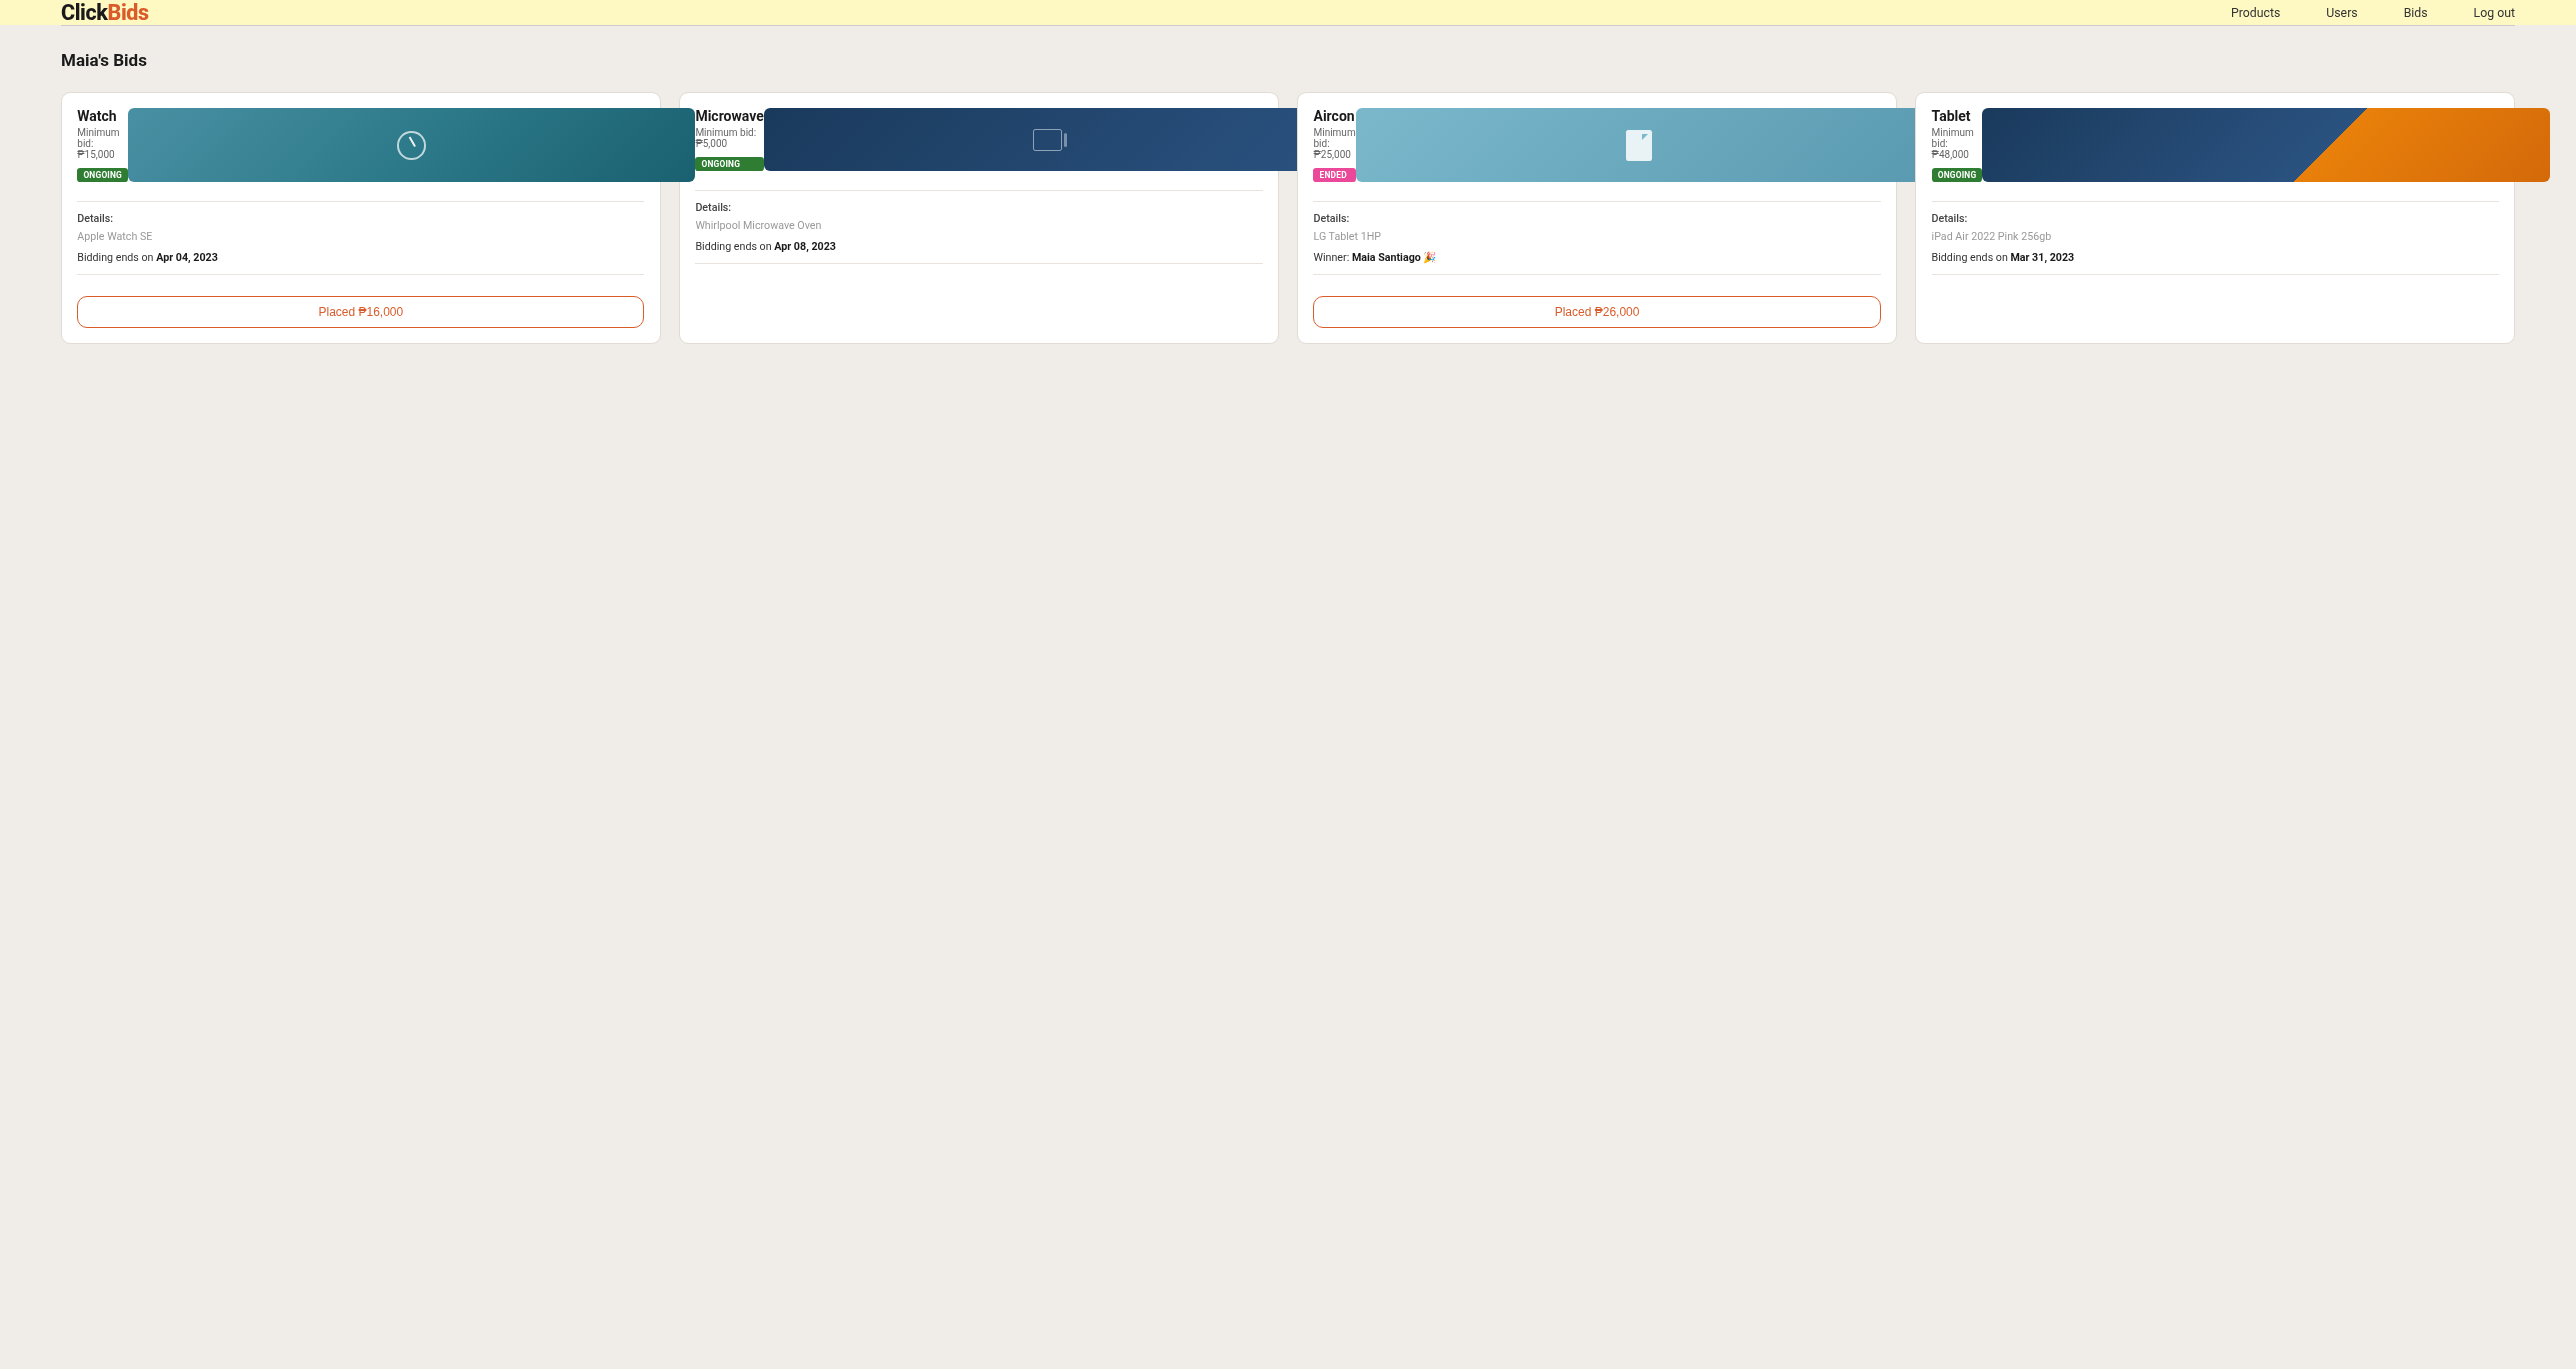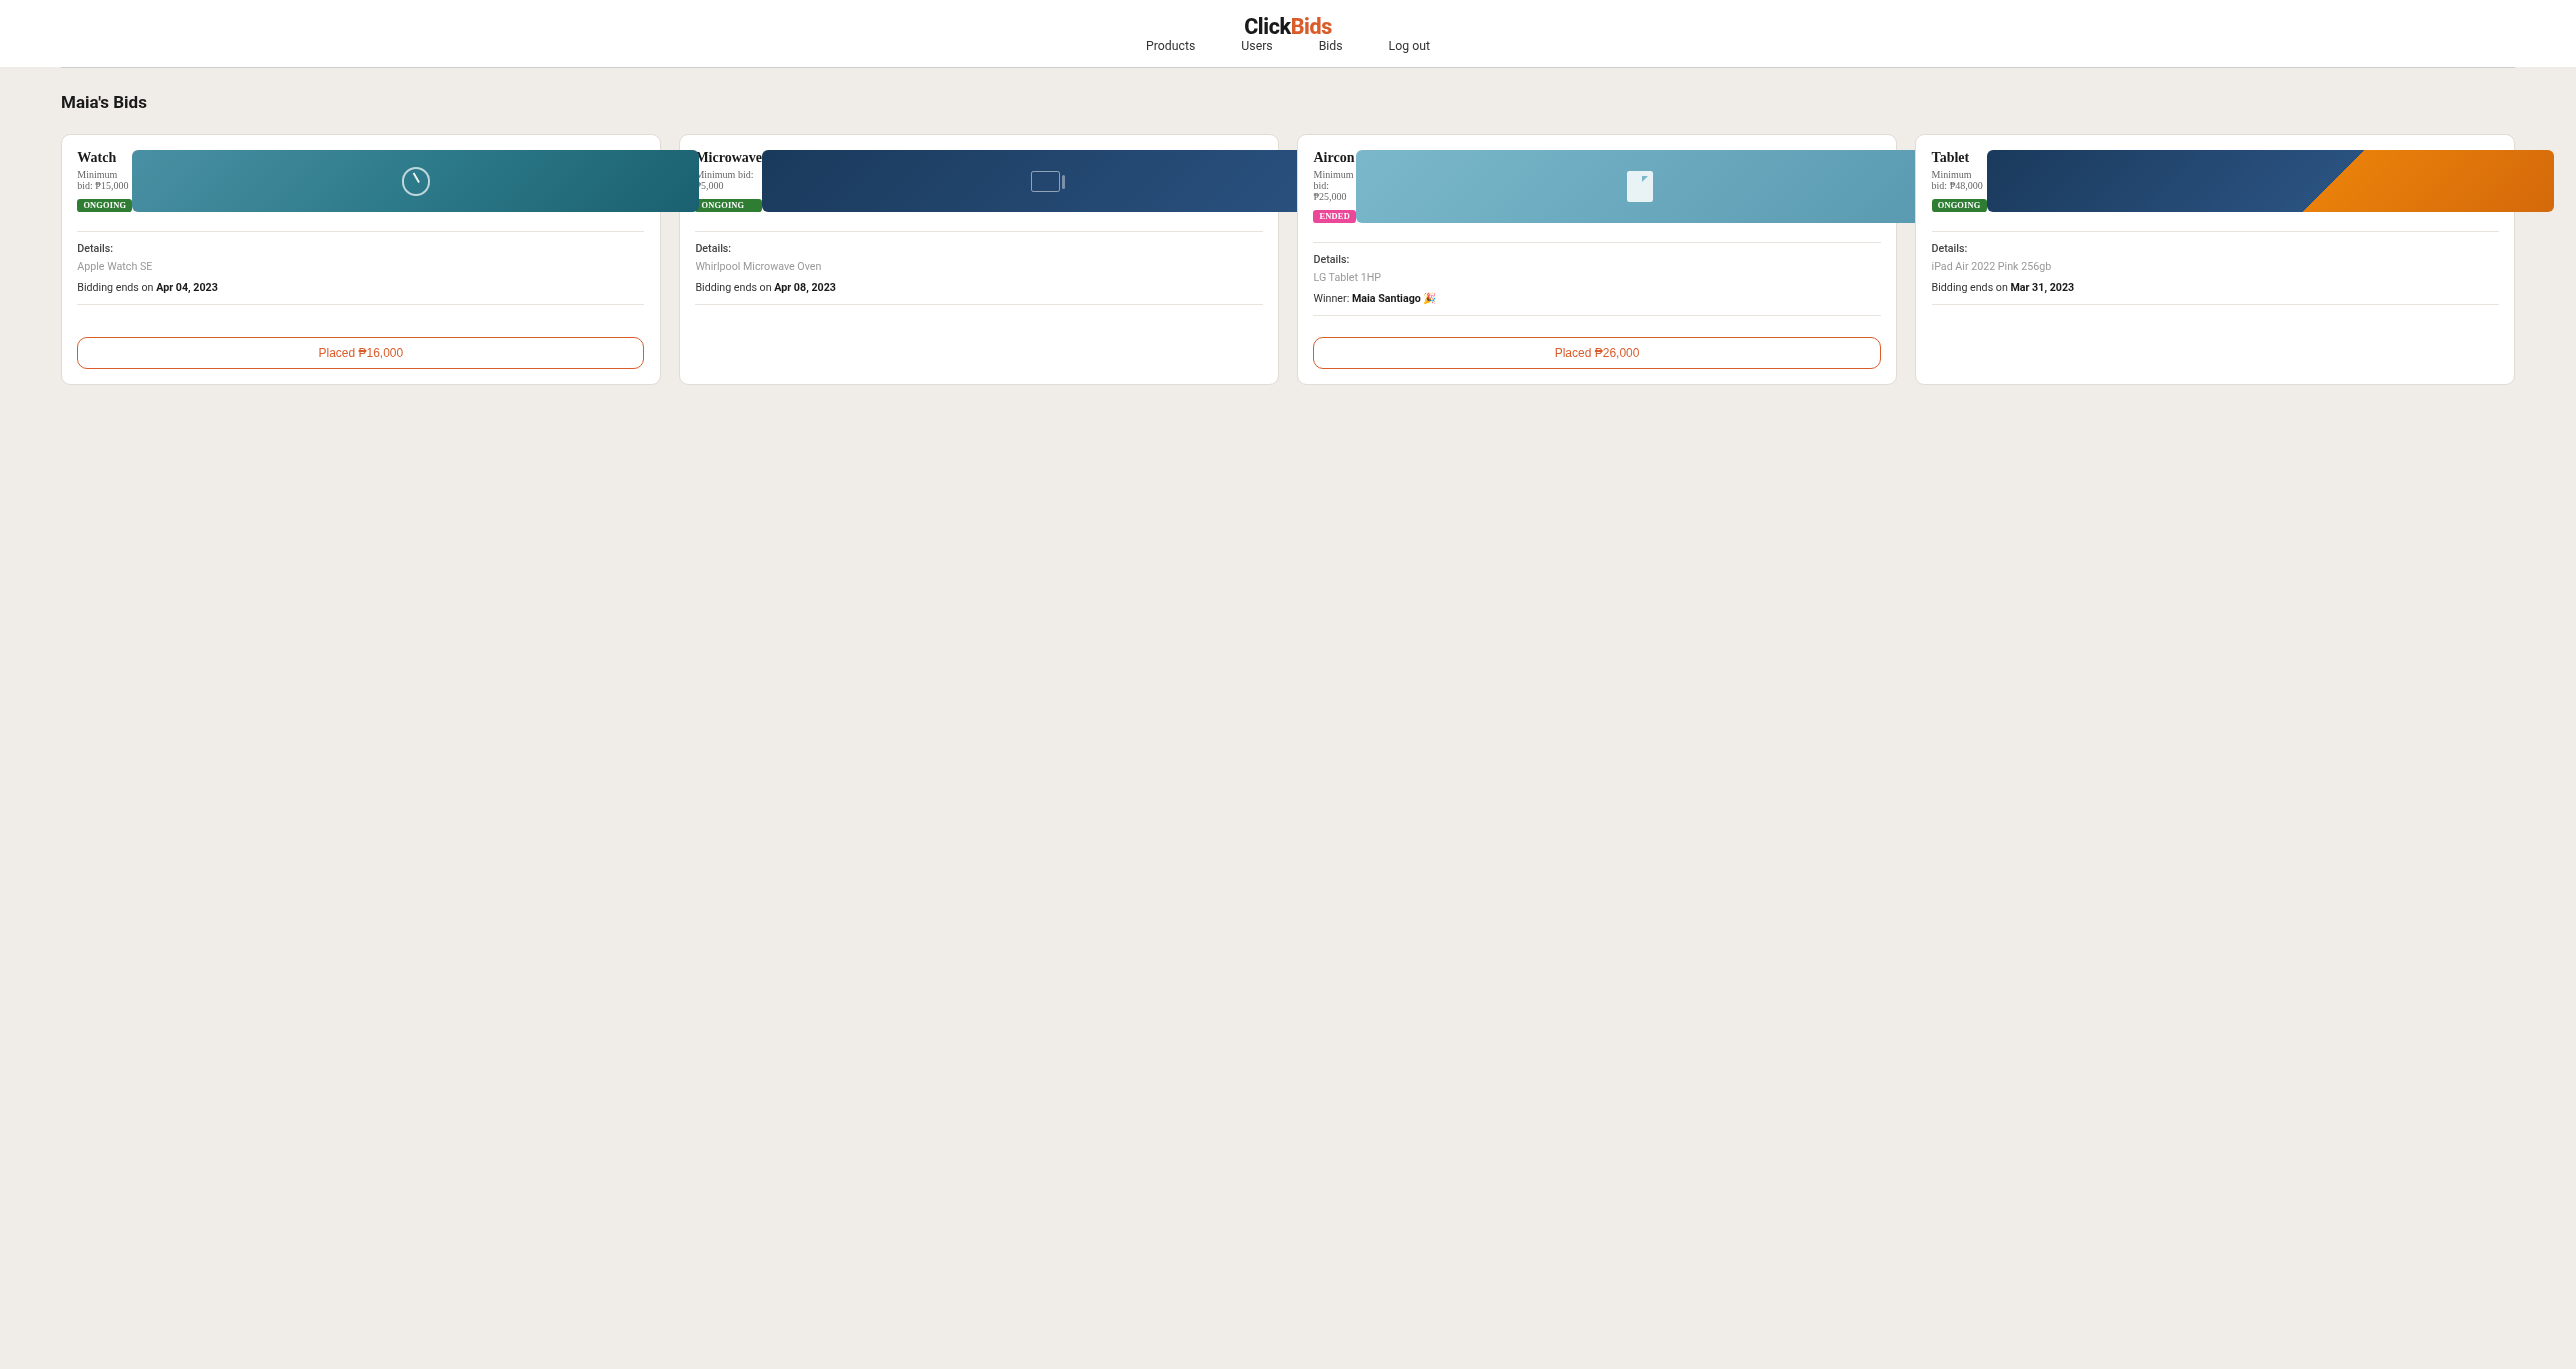--- a/index.html
+++ b/index.html
@@ -12,23 +12,22 @@
       background-color: #f0ede8;
       font-family: -apple-system, BlinkMacSystemFont, 'Segoe UI', Roboto, Helvetica, Arial, sans-serif;
       color: #222;
       min-height: 100vh;
     }
 
     .navbar {
       display: flex;
       align-items: center;
       justify-content: space-between;
-      padding: 14px 61px;
-      background-color: #ffffff;
-      flex-direction: column;
+      padding: 0 61px;
+      background-color: #fef9c3;
     }
 
     .logo {
       font-size: 21.5px;
       font-weight: 800;
       letter-spacing: -0.4px;
     }
 
     .logo-click {
       color: #1a1a1a;
@@ -82,21 +81,20 @@
       border: 0.8px solid #e0dbd3;
       display: flex;
       flex-direction: column;
     }
 
     .card-header {
       display: flex;
       justify-content: flex-start;
       align-items: flex-start;
       margin-bottom: 7.7px;
-      font-family: Liberation Serif, serif;
     }
 
     .card-title-block {
       display: flex;
       flex-direction: column;
       gap: 3.1px;
     }
 
     .card-product-name {
       font-size: 14px;

